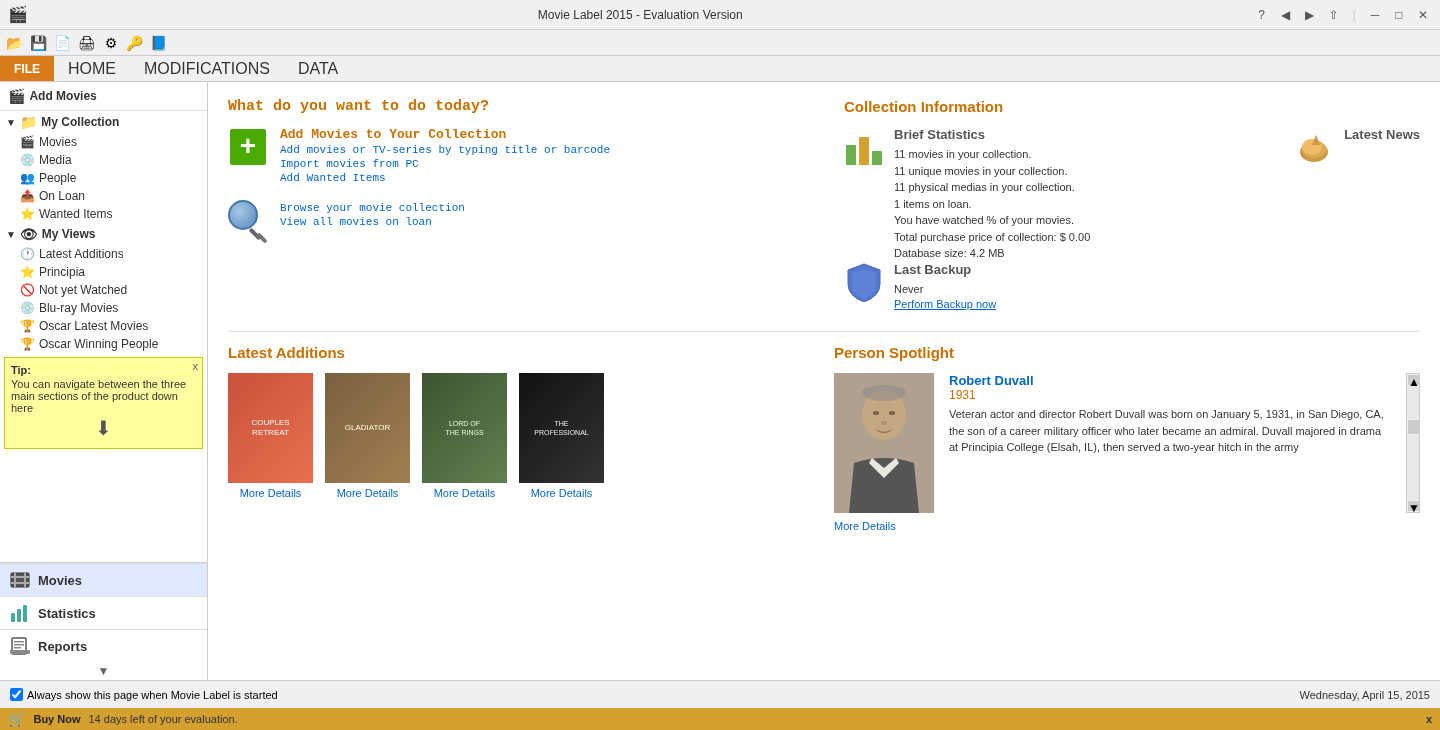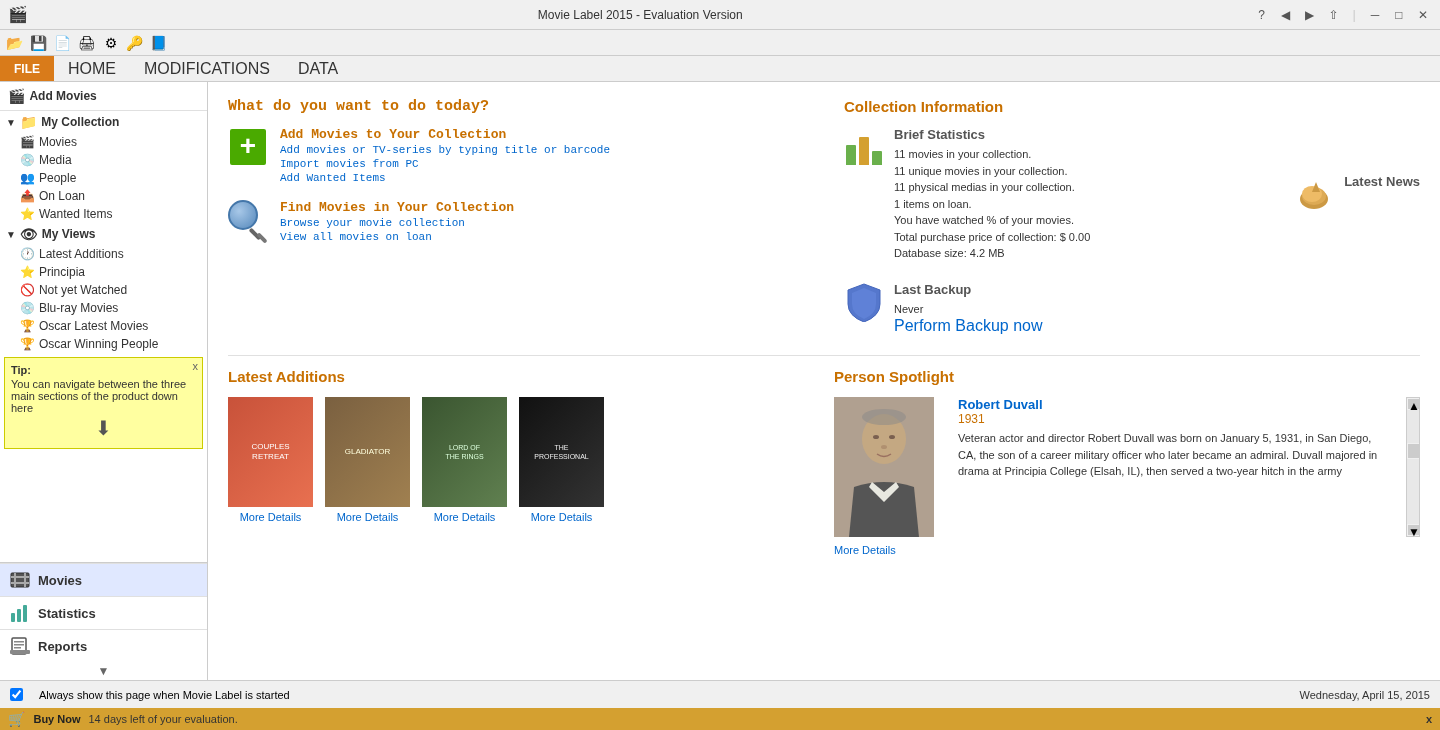--- a/index.html
+++ b/index.html
@@ -307,21 +307,21 @@
       color: white;
       text-align: center;
     }
     .movie-link {
       font-size: 11px;
       color: #0066cc;
       cursor: pointer;
     }
     .spotlight-content {
       display: flex;
-      gap: 24px;
+      gap: 15px;
       margin-top: 8px;
     }
     .person-photo {
       width: 100px;
       height: 140px;
       background: #bbb;
       flex-shrink: 0;
     }
     .person-info { flex: 1; }
     .person-name {
@@ -350,38 +350,39 @@
     .status-bar {
       height: 28px;
       background: #f0f0f0;
       border-top: 1px solid #ccc;
       display: flex;
       align-items: center;
       padding: 0 10px;
       gap: 10px;
       font-size: 11px;
     }
-    .checkbox-wrap { display: flex; align-items: center; gap: 16px; }
+    .checkbox-wrap { display: flex; align-items: center; gap: 4px; }
 
     
     .footer-bar {
       height: 22px;
       background: #d4a030;
       display: flex;
       align-items: center;
       justify-content: space-between;
       padding: 0 8px;
       font-size: 11px;
       color: #333;
     }
 
     .last-backup-link {
       color: #0066cc;
       cursor: pointer;
-      font-size: 16px;
+      font-size: 11px;
+      text-decoration: underline;
     }
   </style>
 </head>
 <body>
 
 <div class="title-bar">
   <div class="title-bar-left">
     <span style="font-size:16px;">🎬</span>
   </div>
   <div class="title-bar-center">Movie Label 2015 - Evaluation Version</div>
@@ -547,32 +548,31 @@
         </div>
 
         <div class="action-item">
           <div class="action-icon">
             <div style="position:relative; width:40px; height:40px;">
               <div class="mag-icon" style="width:30px; height:30px; background:radial-gradient(circle at 35% 35%, #a8c8e8, #5588bb); border-radius:50%; border:2px solid #4477aa; position:absolute; top:0; left:0;"></div>
               <div style="position:absolute; bottom:0; right:0; width:12px; height:4px; background:#777; transform:rotate(45deg); border-radius:2px;"></div>
             </div>
           </div>
           <div class="action-content">
-            <div class="action-title">Find Movies in Your Collection</div>
             <a class="action-link">Browse your movie collection</a>
             <a class="action-link">View all movies on loan</a>
           </div>
         </div>
 
       </div>
 
       <div class="right-section">
         <div class="section-title">Collection Information</div>
 
-        <div style="display:flex; gap:20px; margin-bottom:20px;align-items:center;">
+        <div style="display:flex; gap:20px; margin-bottom:0;">
 
           <div class="collection-card" style="flex:1;">
             <div class="collection-card-icon">
               <div class="bar-chart-icon">
                 <div class="bar" style="height:20px; background:#6ab04c;"></div>
                 <div class="bar" style="height:28px; background:#d4a030;"></div>
                 <div class="bar" style="height:14px; background:#6ab04c;"></div>
               </div>
             </div>
             <div class="collection-card-content">

